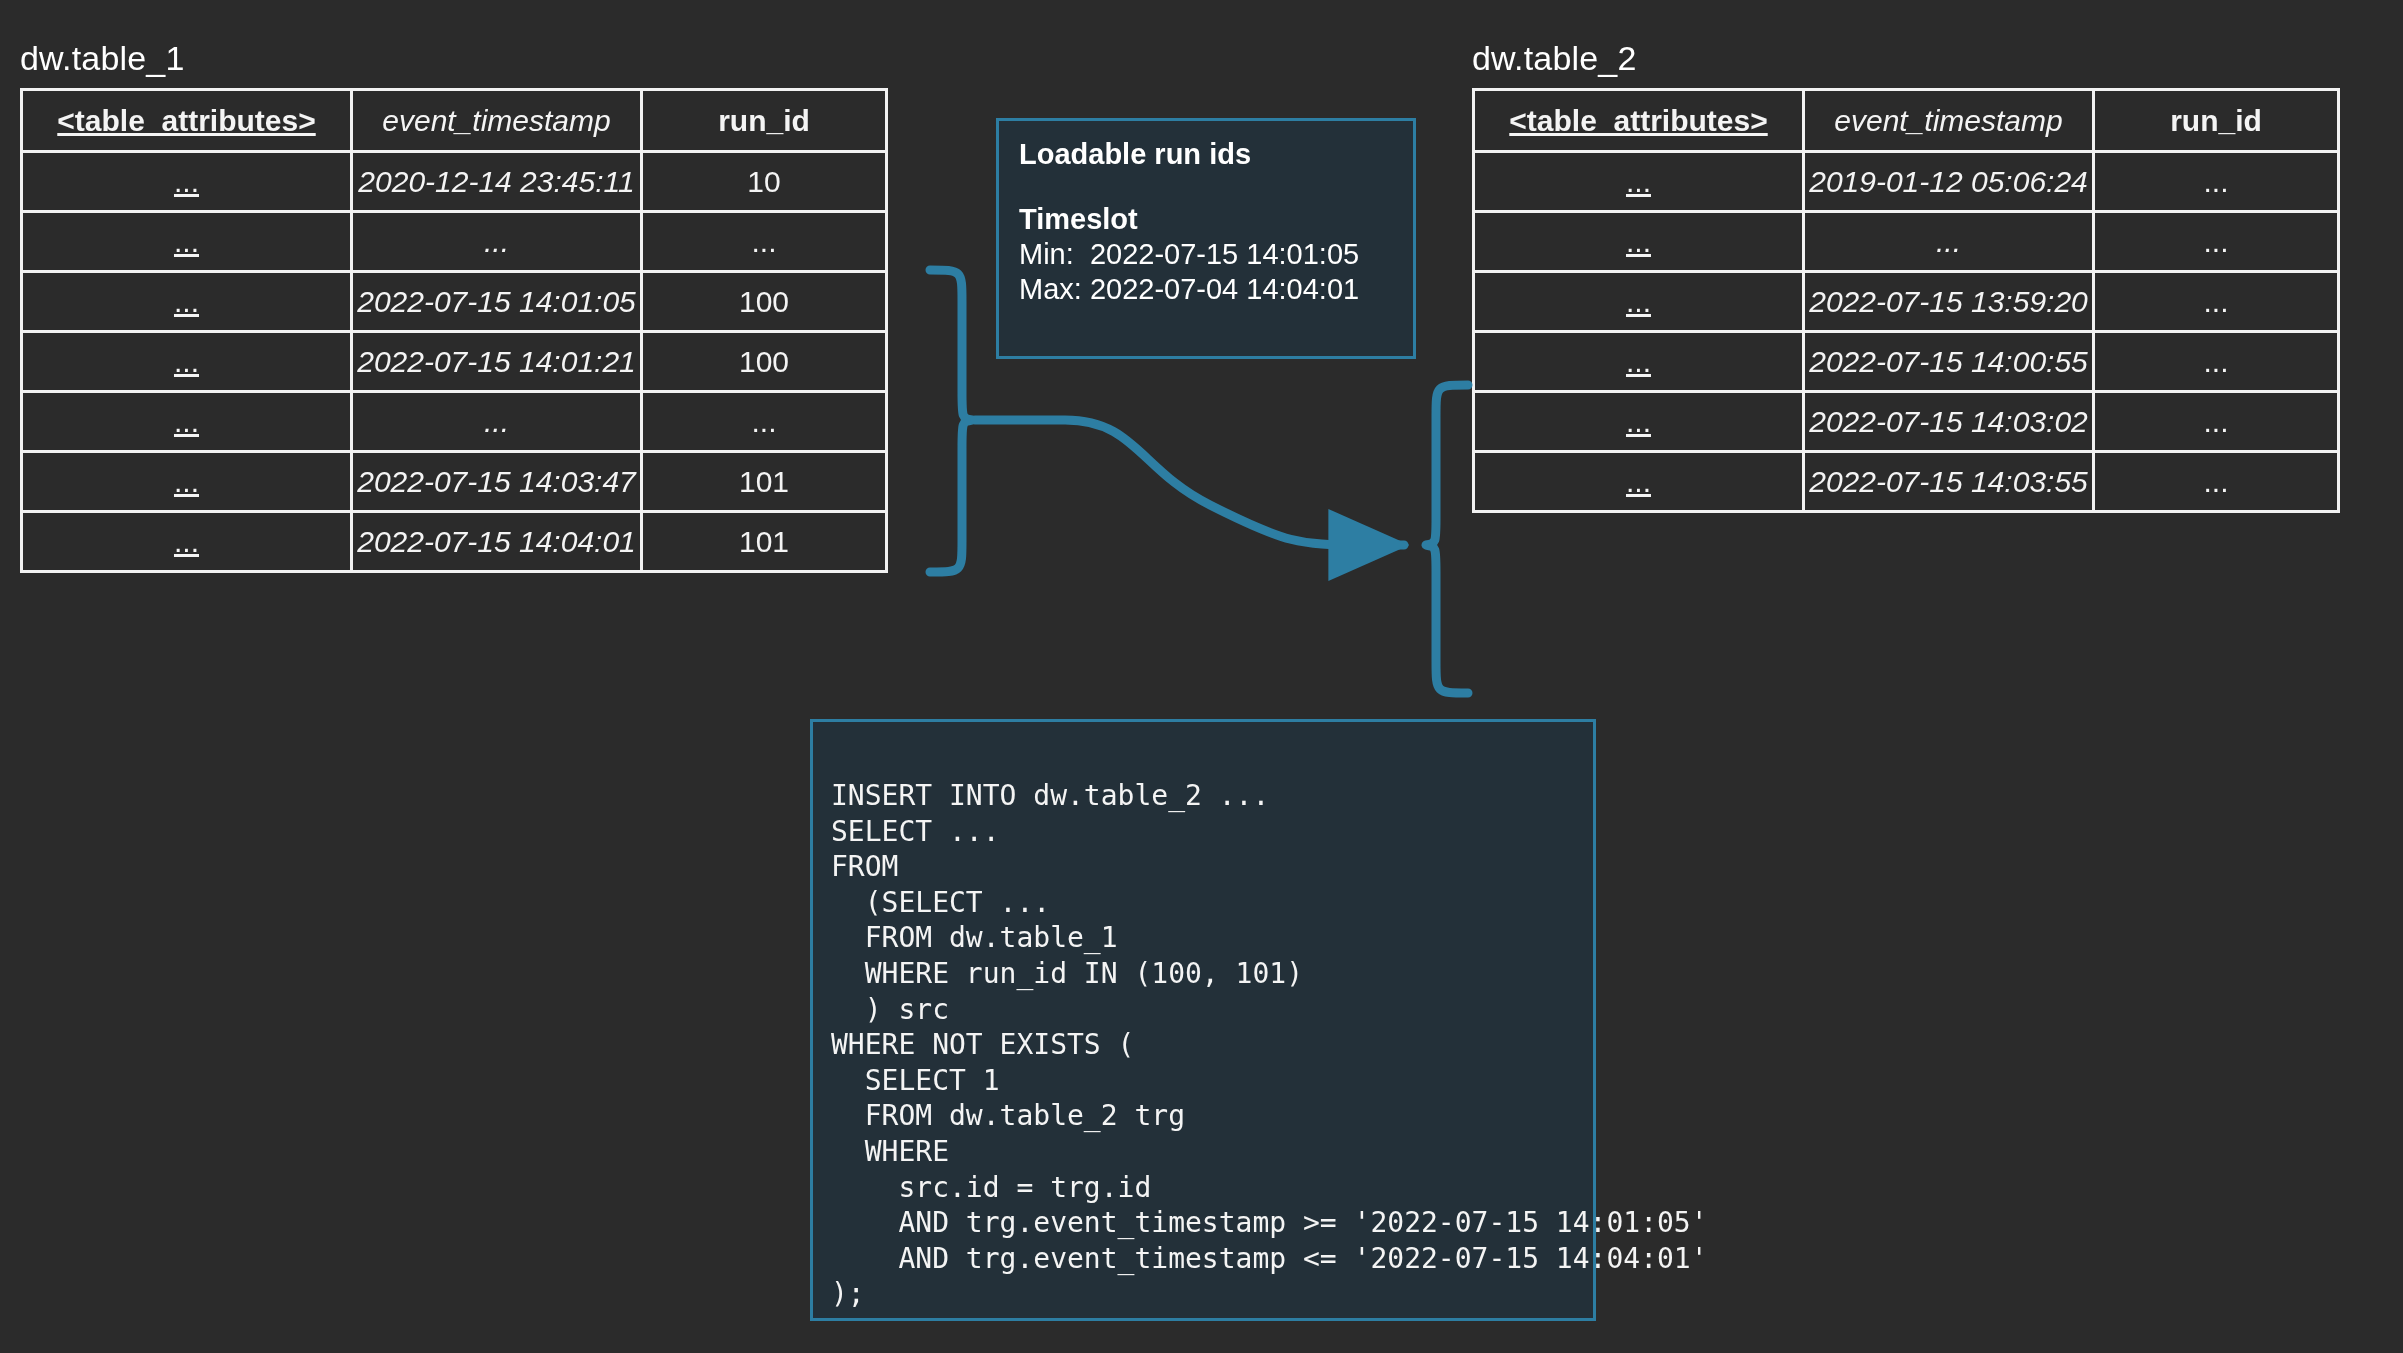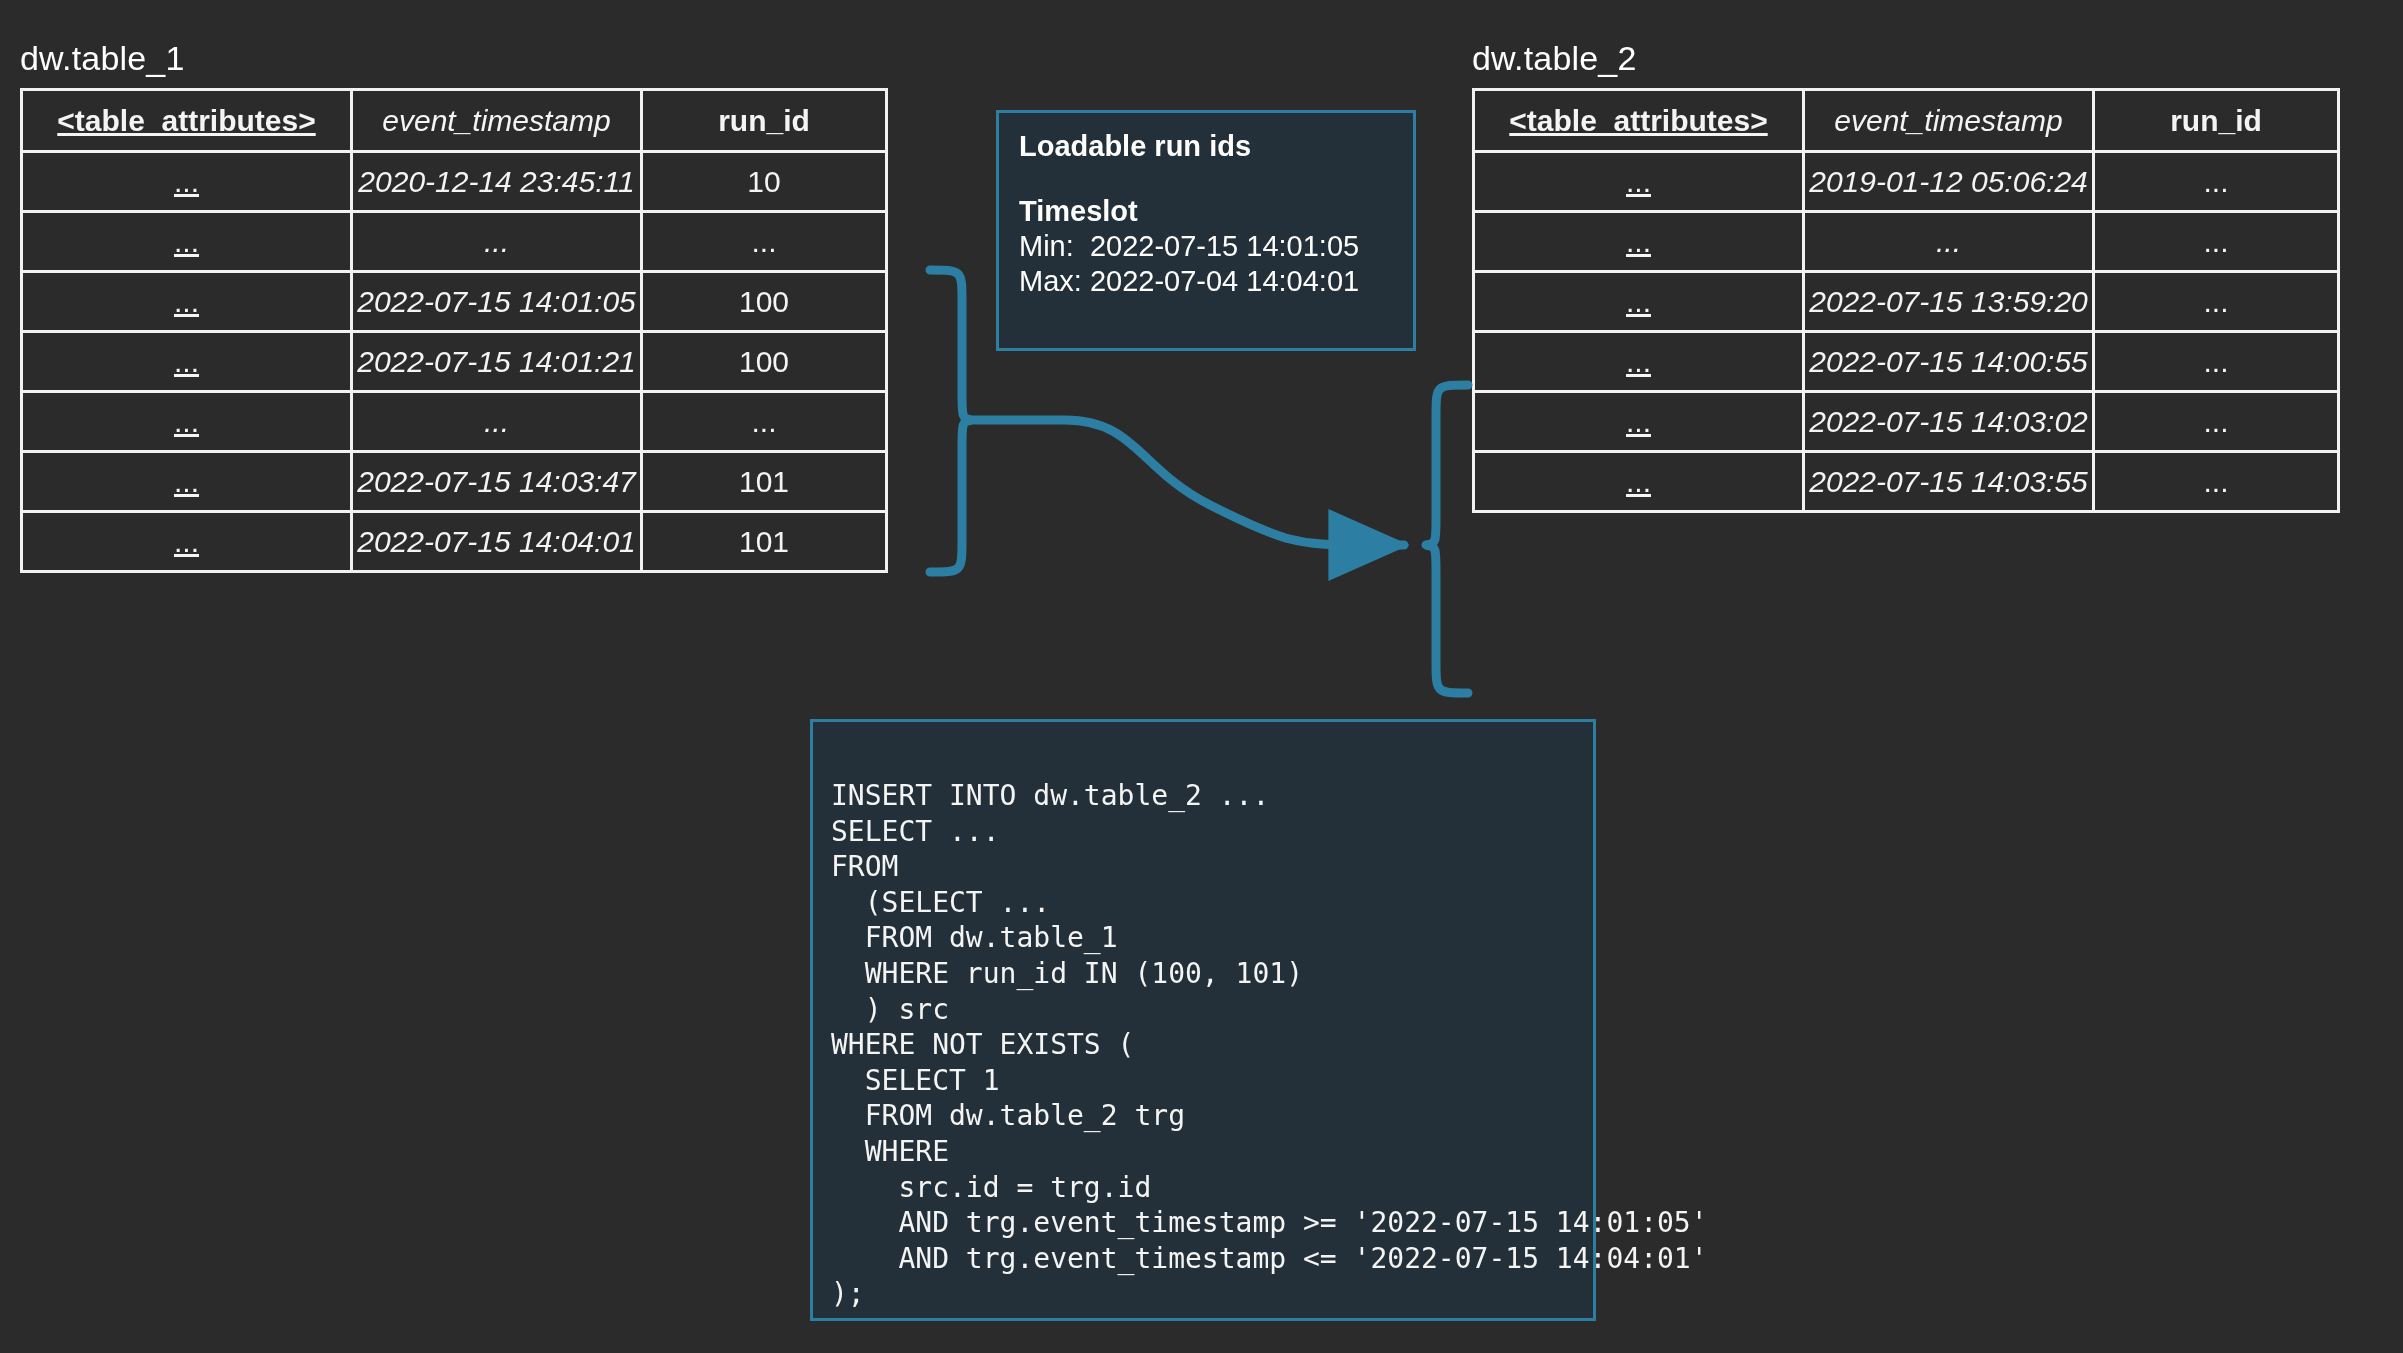--- a/index.html
+++ b/index.html
@@ -69,21 +69,21 @@
 
   
   .card {
     position: absolute;
     background: #233039;
     border: 3px solid #2d7ea3;
     box-sizing: border-box;
   }
   #info-card {
     left: 996px;
-    top: 110px;
+    top: 118px;
     width: 420px;
     height: 241px;
     padding: 16px 20px 0 20px;
   }
   .card-line {
     font-size: 29px;
     line-height: 35px;
     color: #ffffff;
     white-space: pre;
   }

